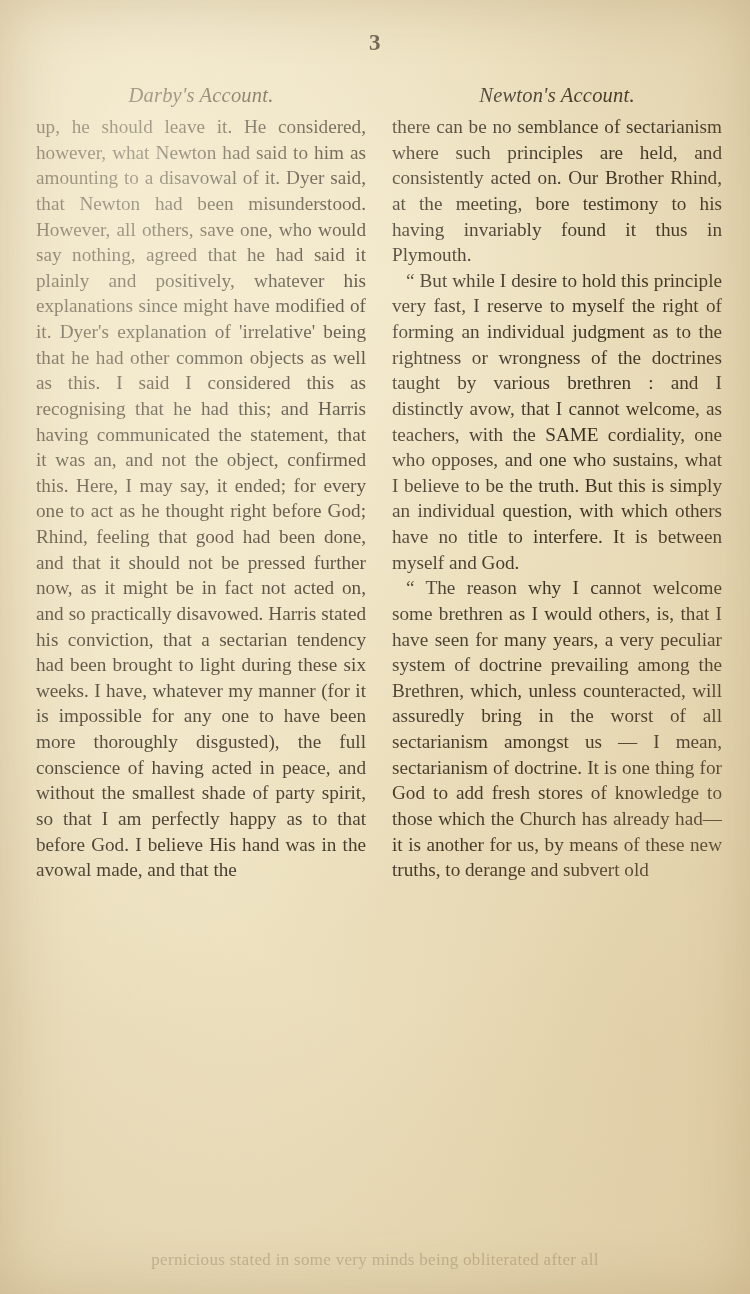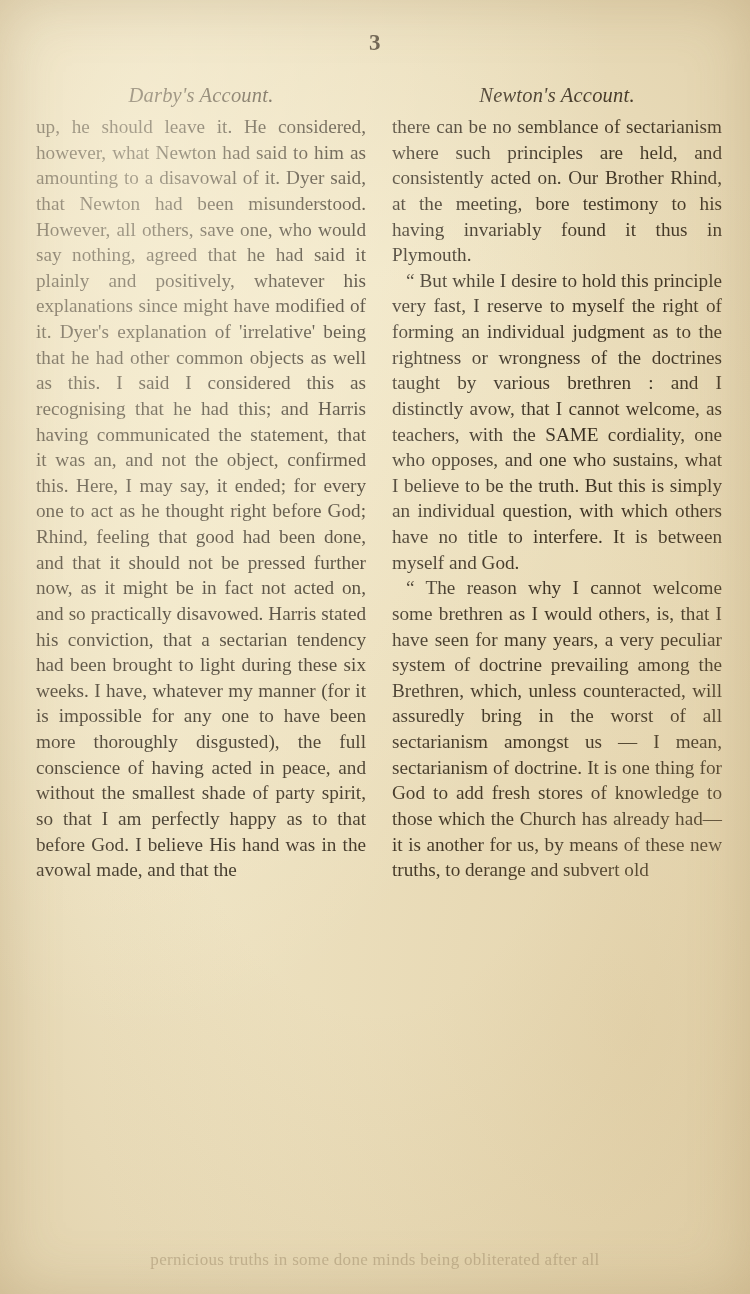--- a/index.html
+++ b/index.html
@@ -115,15 +115,15 @@
       <div class="col-head">Newton's Account.</div>
       <div class="col-body">
         <p>there can be no semblance of sectarianism where such principles are held, and consistently acted on. Our Brother Rhind, at the meeting, bore testimony to his having invariably found it thus in Plymouth.</p>
         <p>“ But while I desire to hold this principle very fast, I reserve to myself the right of forming an individual judgment as to the rightness or wrongness of the doctrines taught by various brethren : and I distinctly avow, that I cannot welcome, as teachers, with the SAME cordiality, one who opposes, and one who sustains, what I believe to be the truth. But this is simply an individual question, with which others have no title to interfere. It is between myself and God.</p>
         <p>“ The reason why I cannot welcome some brethren as I would others, is, that I have seen for many years, a very peculiar system of doctrine prevailing among the Brethren, which, unless counteracted, will assuredly bring in the worst of all sectarianism amongst us — I mean, sectarianism of doctrine. It is one thing for God to add fresh stores of knowledge to those which the Church has already had—it is another for us, by means of these new truths, to derange and subvert old</p>
       </div>
     </div>
 
   </div>
 
-  <div class="bleed">pernicious truths in some done minds being obliterated after all</div>
+  <div class="bleed">pernicious stated in some very minds being obliterated after all</div>
   <div class="edge-shadow"></div>
 </div>
 
 </body></html>

